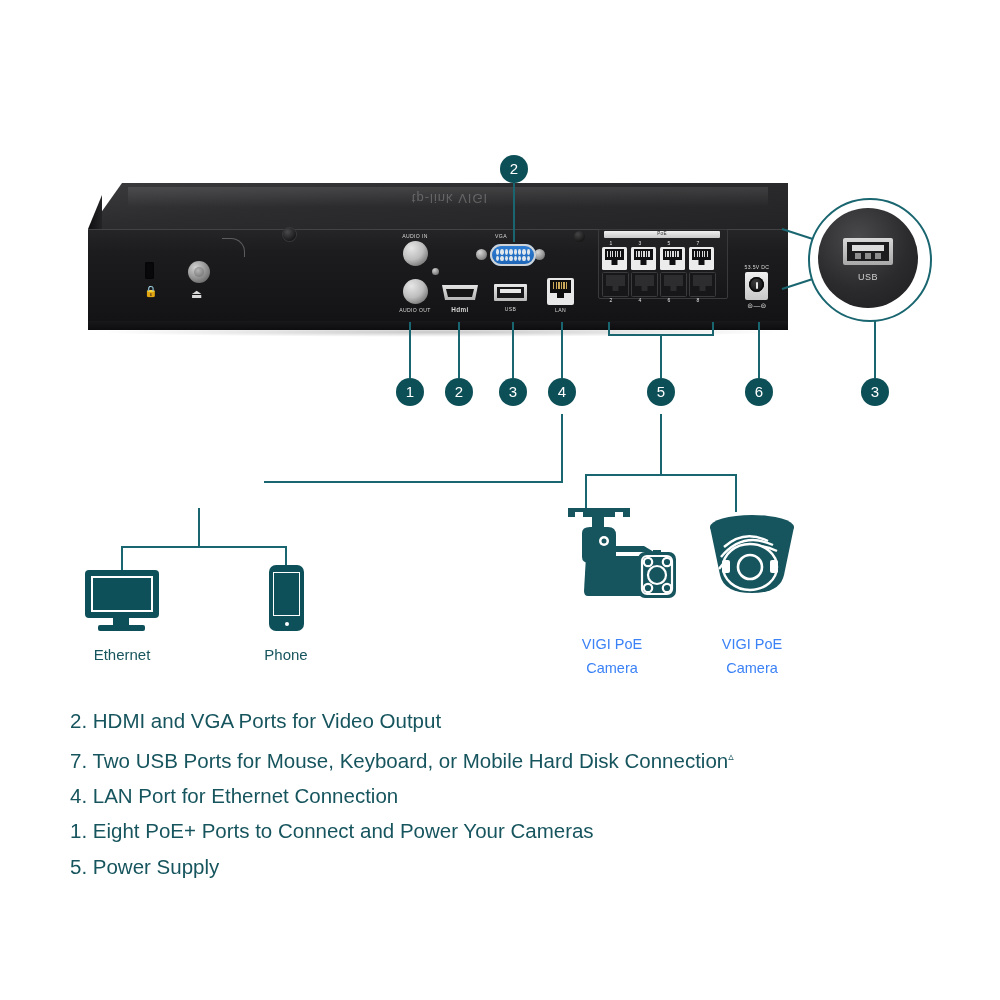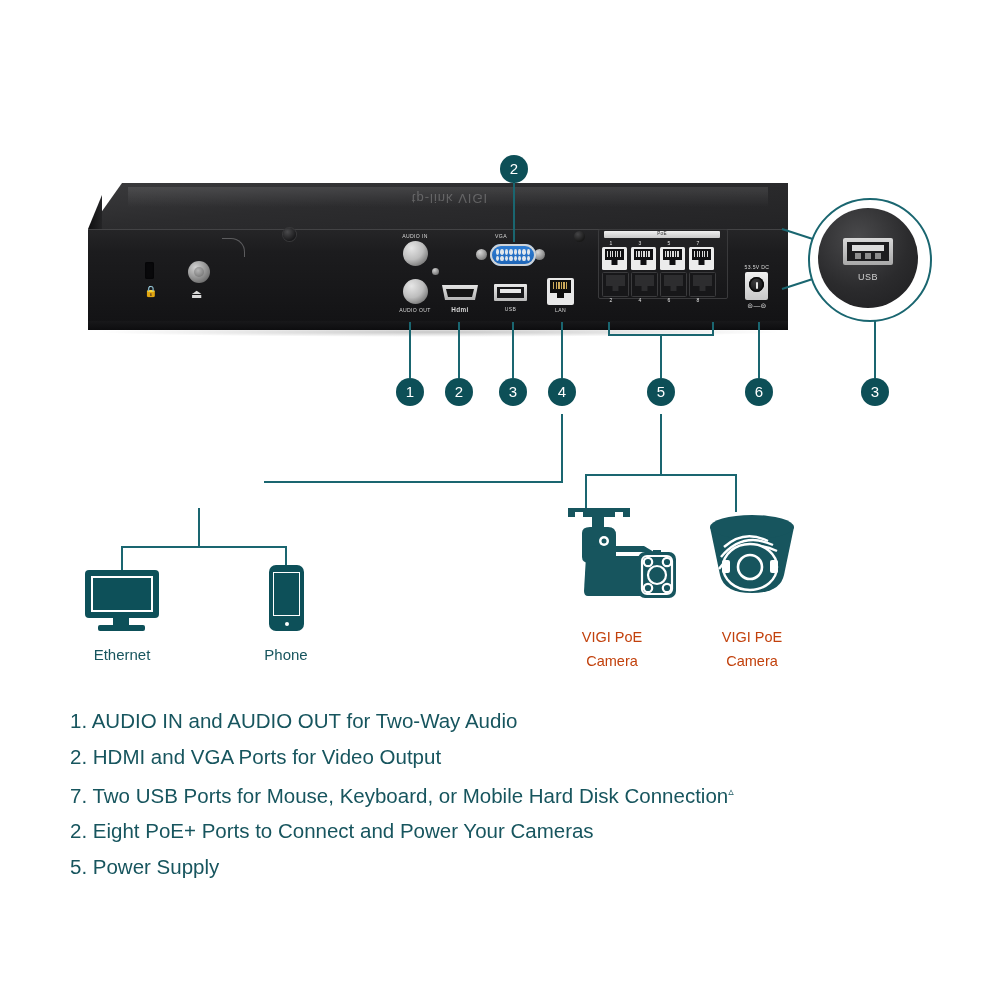--- a/index.html
+++ b/index.html
@@ -164,21 +164,21 @@
   .phone{position:absolute;left:269px;top:565px;width:35px;height:66px;background:#0d5059;
       border-radius:7px;}
   .phone:after{content:"";position:absolute;left:4px;top:7px;width:27px;height:44px;
       border:1.6px solid #ffffff;box-sizing:border-box;}
   .phone i{position:absolute;left:15.5px;bottom:5px;width:4px;height:4px;border-radius:50%;
       background:#ffffff;}
   .dlabel{position:absolute;color:#17555e;font-size:15px;text-align:center;}
 
   
   .camwrap{position:absolute;}
-  .camlabel{position:absolute;color:#c2410c;font-size:14.5px;text-align:center;line-height:1.65;}
+  .camlabel{position:absolute;color:#3b82f6;font-size:14.5px;text-align:center;line-height:1.65;margin-top:7px;}
 
   
   .legend{position:absolute;left:70px;top:703px;width:880px;}
   .legend div{color:#17555e;font-size:20.5px;line-height:35.5px;white-space:nowrap;}
   .legend sup{font-size:11px;vertical-align:super;}
 </style>
 </head>
 <body>
 
 <div class="stage">
@@ -400,20 +400,20 @@
       <rect x="22" y="57" width="8" height="13" rx="2" fill="#ffffff"></rect>
       <rect x="70" y="57" width="8" height="13" rx="2" fill="#ffffff"></rect>
     </svg>
   </div>
   <div class="camlabel" style="left:676px;top:626px;width:152px;">
     <span>VIGI PoE</span><br>
     <span>Camera</span>
   </div>
 
   <div class="legend">
-    <div>1. AUDIO IN and AUDIO OUT for Two-Way Audio</div>
     <div>2. HDMI and VGA Ports for Video Output</div>
     <div><span>7. Two USB Ports for Mouse, Keyboard, or Mobile Hard Disk Connection</span><sup>▵</sup></div>
-    <div>2. Eight PoE+ Ports to Connect and Power Your Cameras</div>
+    <div>4. LAN Port for Ethernet Connection</div>
+    <div>1. Eight PoE+ Ports to Connect and Power Your Cameras</div>
     <div>5. Power Supply</div>
   </div>
 
 </div>
 
 </body></html>

